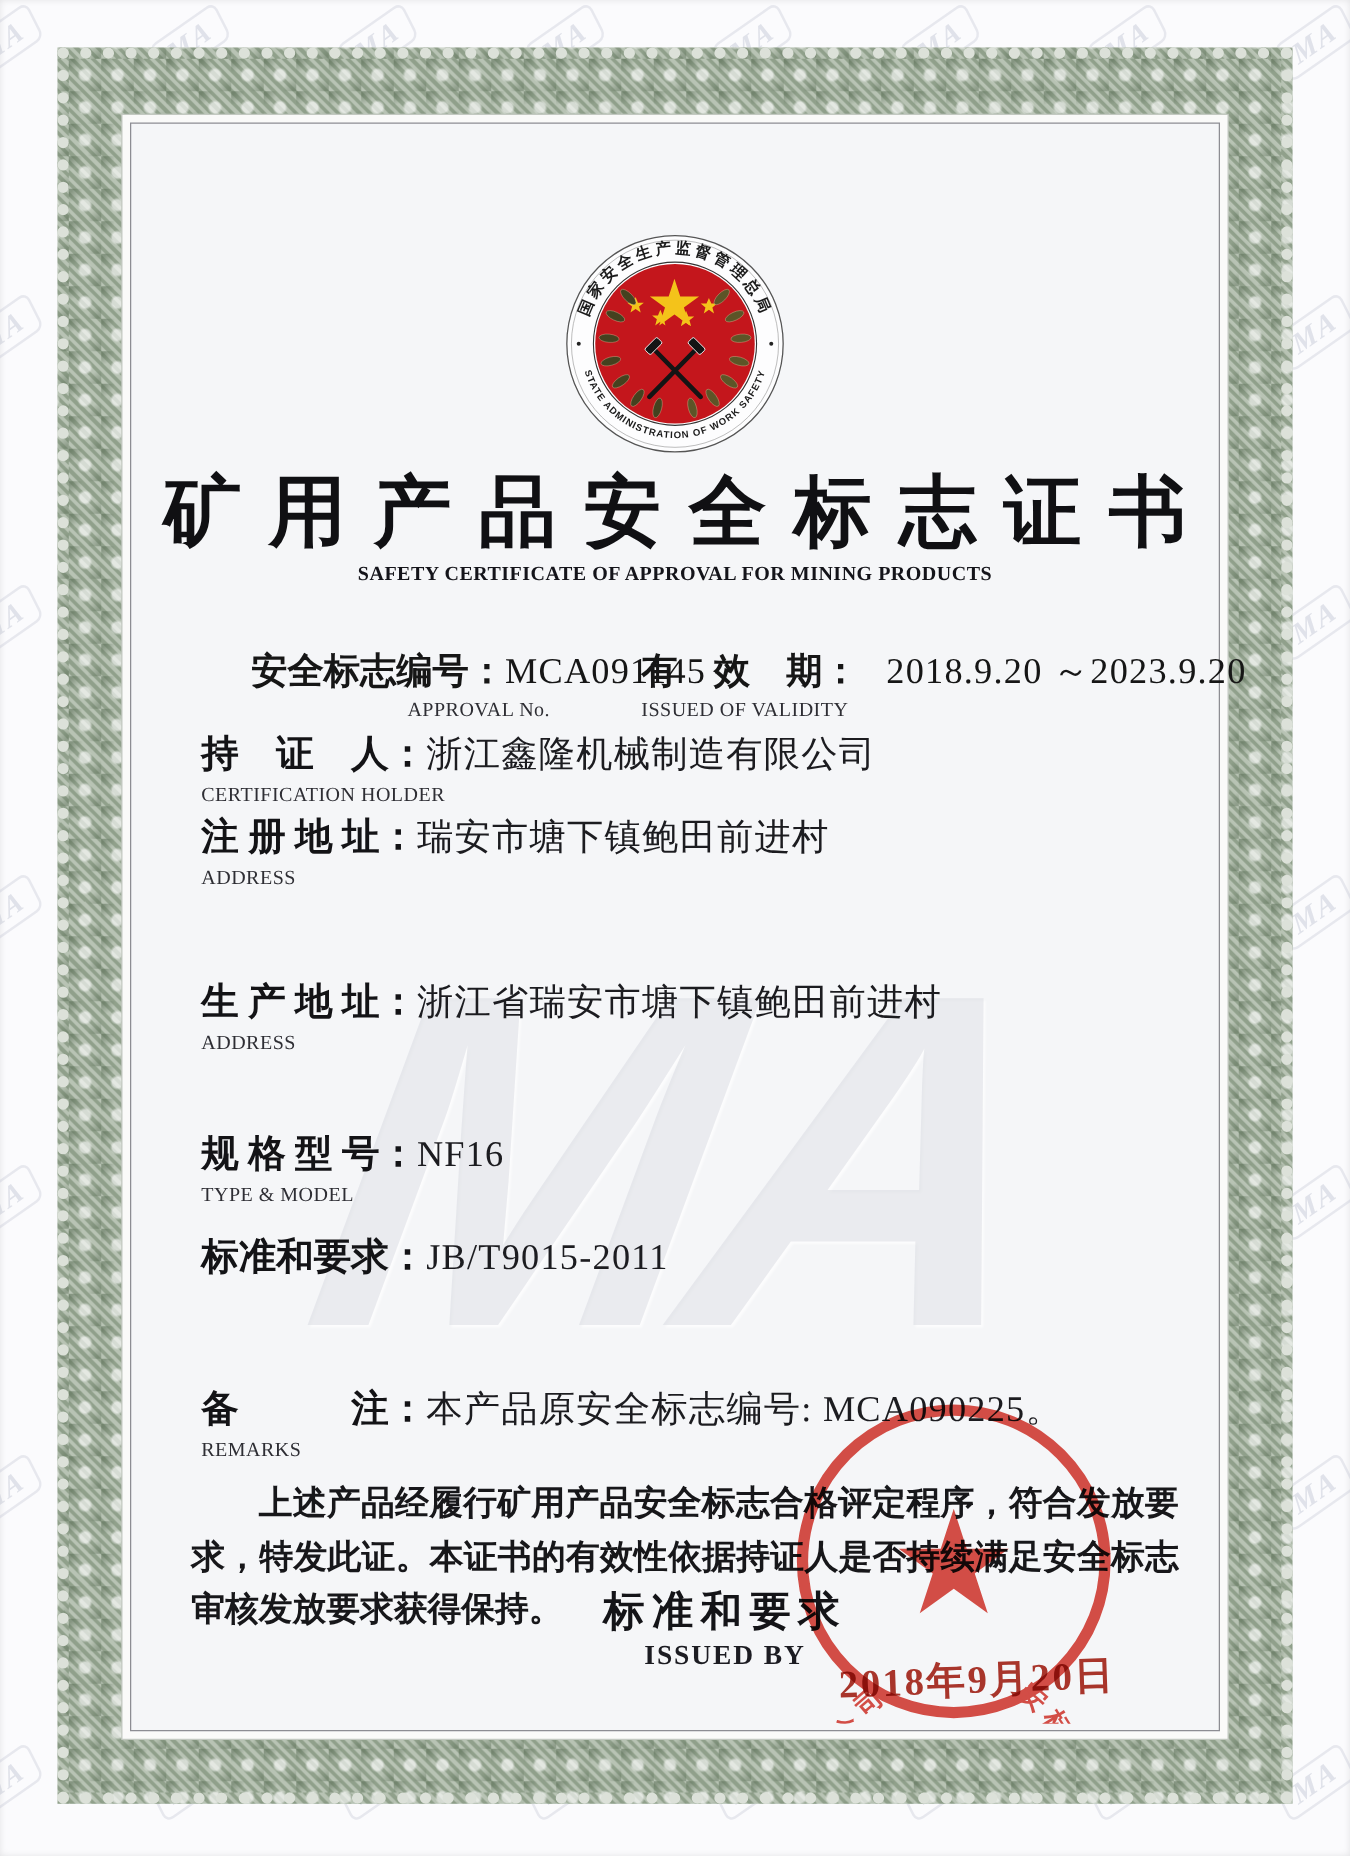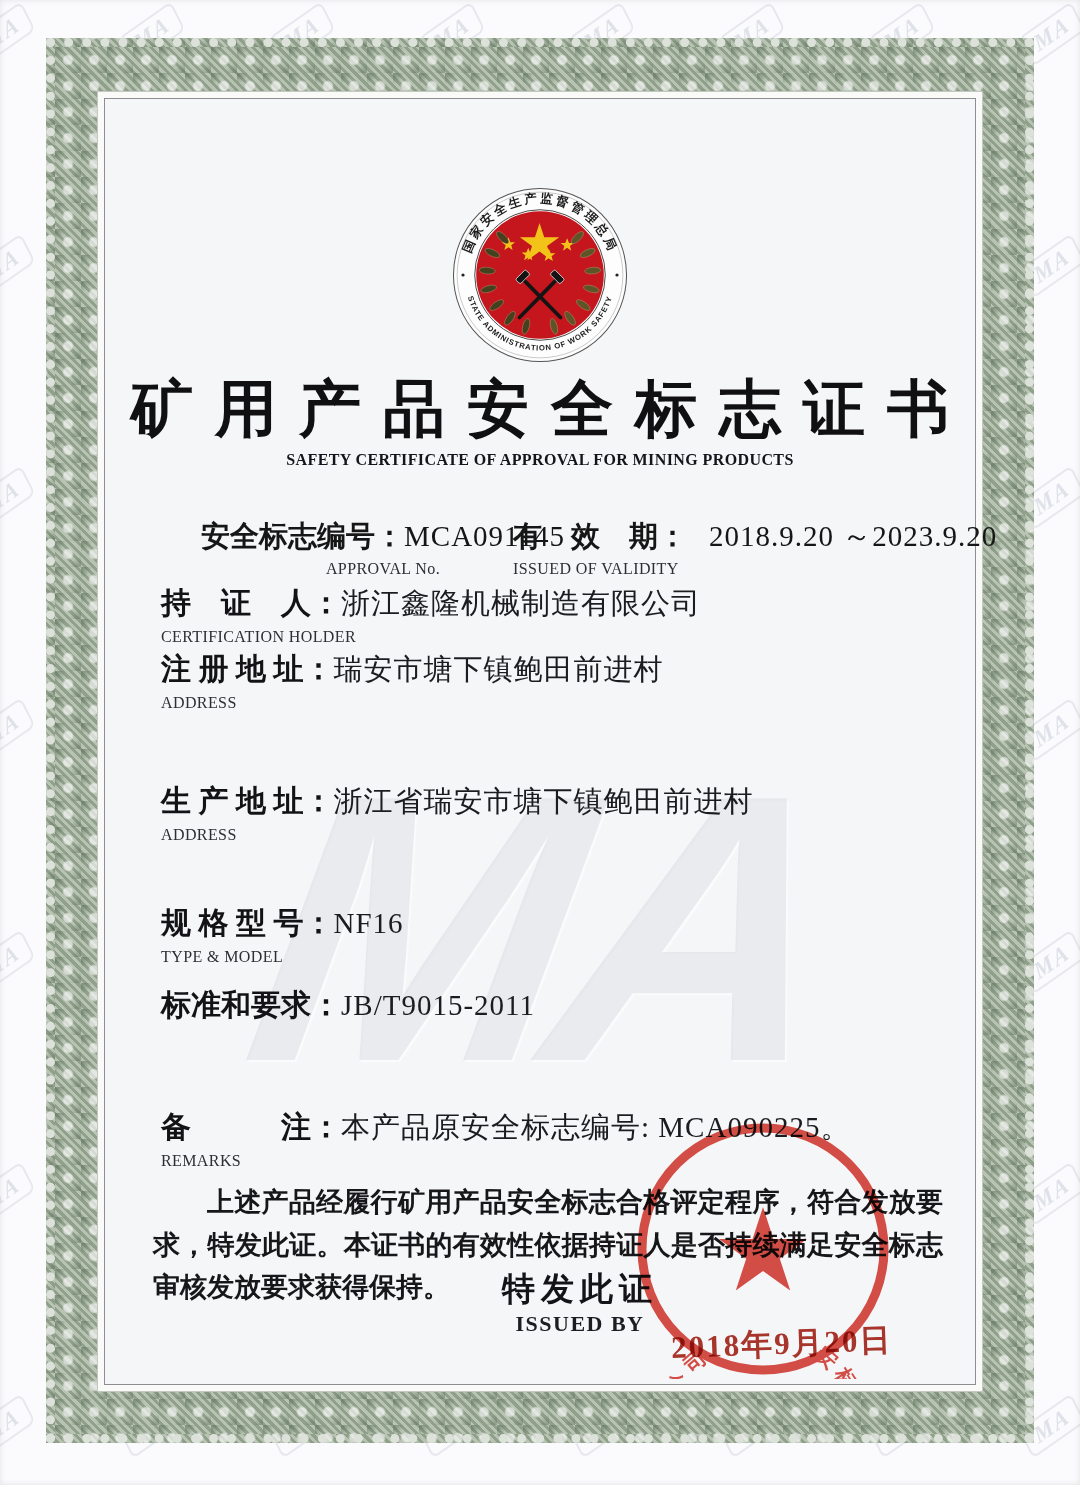--- a/index.html
+++ b/index.html
@@ -315,21 +315,21 @@
       <div class="frow" style="top:886px">
         <span class="flabel">标准和要求：</span><span class="fvalue">JB/T9015-2011</span>
       </div>
       <div class="frow" style="top:1008px">
         <span class="flabel">备　　　注：</span><span class="fvalue">本产品原安全标志编号: MCA090225。</span>
         <div class="fcap">REMARKS</div>
       </div>
 
       <div class="statement">上述产品经履行矿用产品安全标志合格评定程序，符合发放要求，特发此证。本证书的有效性依据持证人是否持续满足安全标志审核发放要求获得保持。</div>
 
-      <div class="issued-zh">特发此证</div>
+      <div class="issued-zh">标准和要求</div>
       <div class="issued-en">ISSUED BY</div>
 
       <svg class="seal" viewBox="0 0 260 260">
         <circle cx="130" cy="130" r="121" fill="none" stroke="#cf3a31" stroke-width="9"></circle>
         <path fill="#cf3a31" d="M130 88 l10.4 31.9 33.6 0 -27.2 19.8 10.4 31.9 -27.2-19.7 -27.2 19.7 10.4-31.9 -27.2-19.8 33.6 0 z"></path>
         <path id="sealArc" d="M 130.1 223 A 93 93 0 1 1 129.9 223" fill="none"></path>
         <text font-size="21" font-weight="700" fill="#cf3a31" letter-spacing="5.5">
           <textPath href="#sealArc" startOffset="50%" text-anchor="middle">安标国家矿用产品安全标志中心有限公司</textPath>
         </text>
       </svg>

